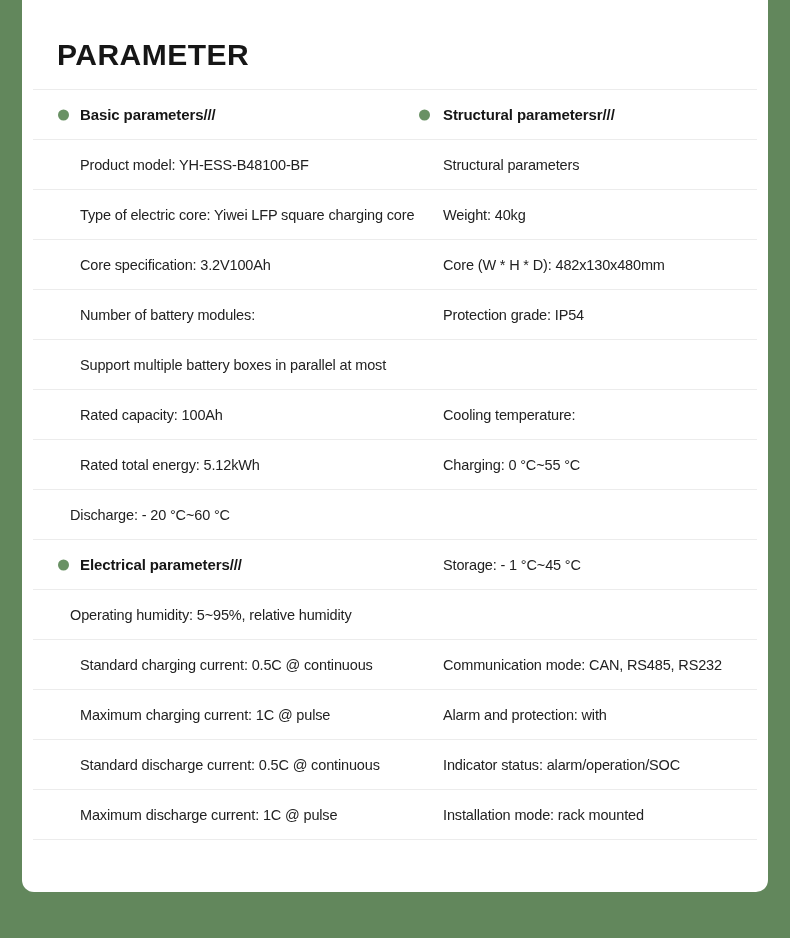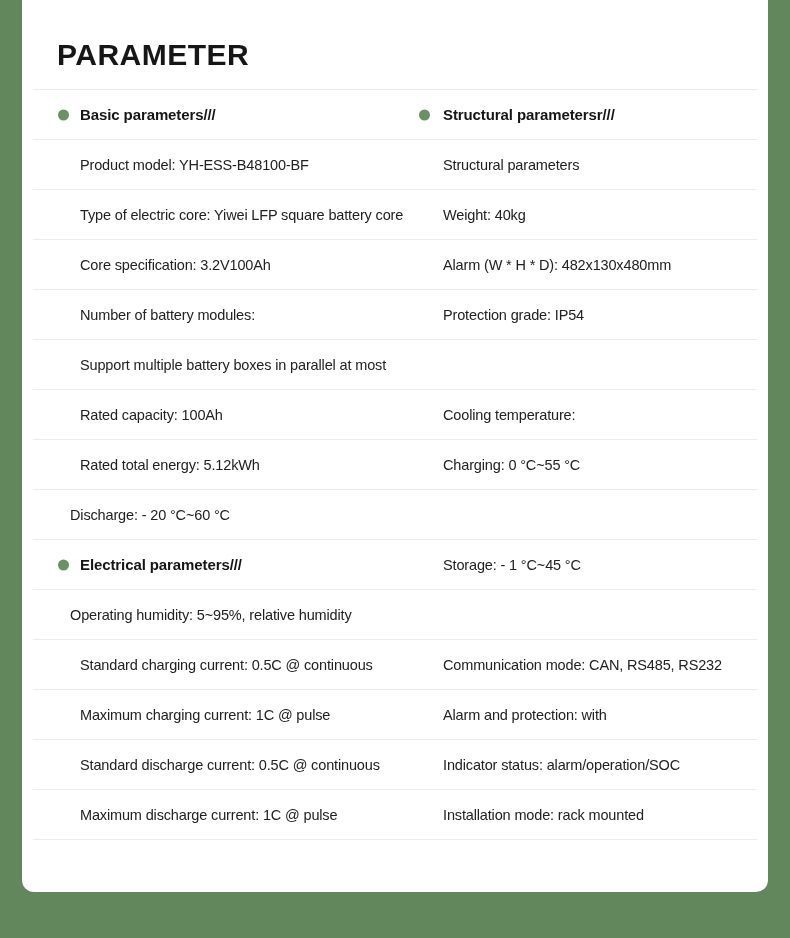--- a/index.html
+++ b/index.html
@@ -97,32 +97,32 @@
         <div class="row">
           <div class="cell left">
             <span class="txt">Product model: YH-ESS-B48100-BF</span>
           </div>
           <div class="cell right">
             <span class="txt">Structural parameters</span>
           </div>
         </div>
         <div class="row">
           <div class="cell left">
-            <span class="txt">Type of electric core: Yiwei LFP square battery core</span>
+            <span class="txt">Type of electric core: Yiwei LFP square charging core</span>
           </div>
           <div class="cell right">
             <span class="txt">Weight: 40kg</span>
           </div>
         </div>
         <div class="row">
           <div class="cell left">
             <span class="txt">Core specification: 3.2V100Ah</span>
           </div>
           <div class="cell right">
-            <span class="txt">Alarm (W * H * D): 482x130x480mm</span>
+            <span class="txt">Core (W * H * D): 482x130x480mm</span>
           </div>
         </div>
         <div class="row">
           <div class="cell left">
             <span class="txt">Number of battery modules:</span>
           </div>
           <div class="cell right">
             <span class="txt">Protection grade: IP54</span>
           </div>
         </div>

